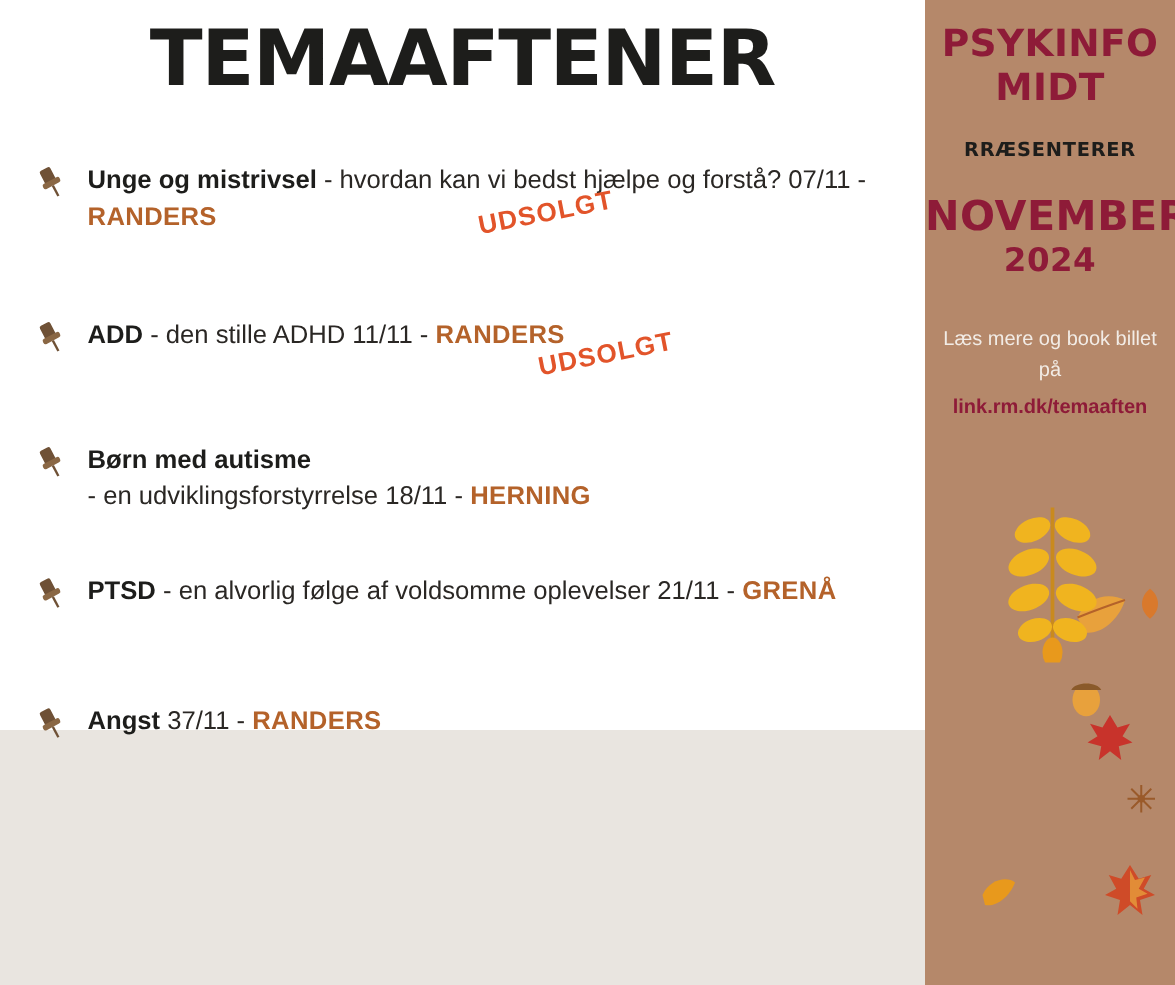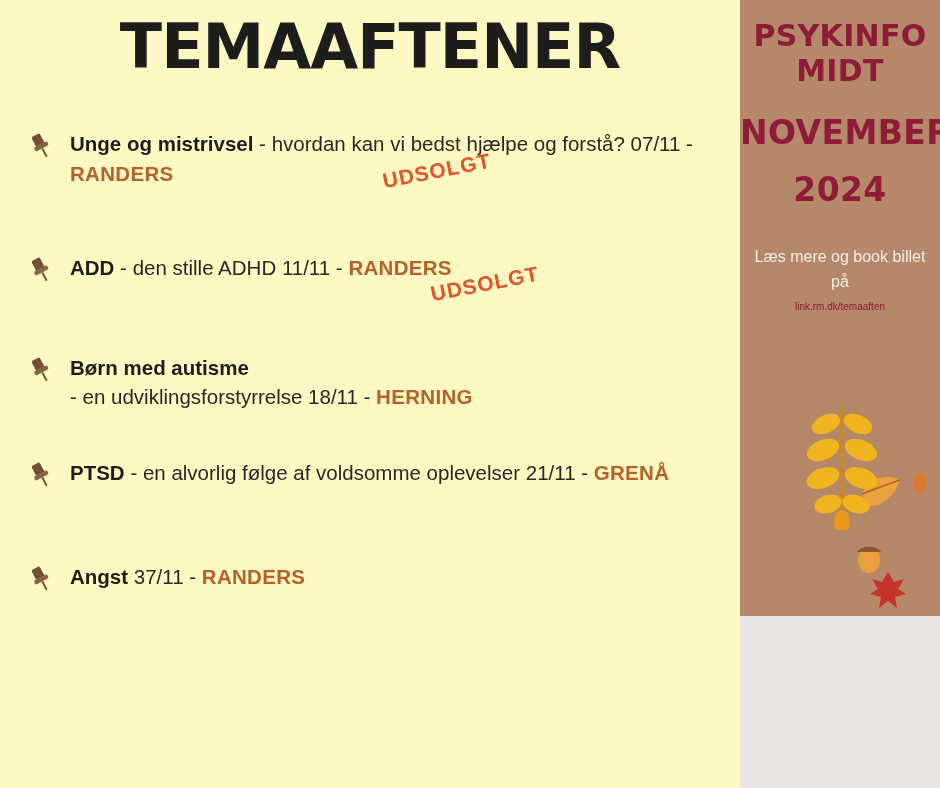--- a/index.html
+++ b/index.html
@@ -17,22 +17,22 @@
     position: relative;
     width: 940px;
     height: 788px;
     background: #e9e5e0;
     display: flex;
   }
   
   .left {
     position: relative;
     width: 740px;
-    height: 788px;
-    background: #fef9c3;
+    height: 584px;
+    background: #ffffff;
     box-sizing: border-box;
   }
   .main-title {
     font-family: "DejaVu Sans", sans-serif;
     font-weight: bold;
     font-size: 62px;
     letter-spacing: -1px;
     color: #1d1d1b;
     text-align: center;
     margin: 0;
@@ -83,21 +83,21 @@
     transform: rotate(-11deg);
     white-space: nowrap;
   }
   .sold-out.s1 { left: 382px; top: 30px; }
   .sold-out.s2 { left: 430px; top: 19px; }
 
   
   .right {
     position: relative;
     width: 200px;
-    height: 616px;
+    height: 788px;
     background: #b5886a;
     box-sizing: border-box;
     text-align: center;
     overflow: hidden;
   }
   .brand {
     font-family: "DejaVu Sans", sans-serif;
     font-weight: bold;
     font-size: 30px;
     color: #8e1b38;
@@ -119,40 +119,40 @@
     font-weight: bold;
     font-size: 33px;
     color: #8e1b38;
     line-height: 1.2;
     margin: 24px 0 0 0;
     letter-spacing: 0.4px;
   }
   .year {
     font-family: "DejaVu Sans", sans-serif;
     font-weight: bold;
-    font-size: 33px;
+    font-size: 26px;
     color: #8e1b38;
-    margin: 18px 0 0 0;
+    margin: 2px 0 0 0;
     letter-spacing: 0.4px;
   }
   .booking {
     font-family: "Liberation Sans", sans-serif;
     font-size: 16px;
     color: #f2ece6;
     line-height: 1.55;
     margin: 36px 0 0 0;
     padding: 0 10px;
   }
   .booking-link {
     display: block;
-    font-weight: normal;
+    font-weight: bold;
     color: #8e1b38;
     margin-top: 4px;
     text-decoration: none;
-    font-size: 10px;
+    font-size: 16px;
   }
   
   .leaf { position: absolute; }
   .leaf-sprig {
     position: absolute;
     left: 58px;
     top: 400px;
     width: 86px;
     height: 130px;
   }
@@ -248,20 +248,21 @@
     </ul>
   </div>
 
   <div class="right">
 
     <div class="brand">
       <span>PSYKINFO</span><br>
       <span>MIDT</span>
     </div>
 
+    <div class="presents">RRÆSENTERER</div>
 
     <div class="month">NOVEMBER</div>
     <div class="year">2024</div>
 
     <div class="booking">
       <span>Læs mere og book billet på</span>
       <a class="booking-link" href="#">link.rm.dk/temaaften</a>
     </div>
 
     <span class="leaf" style="left:118px;top:472px;">

